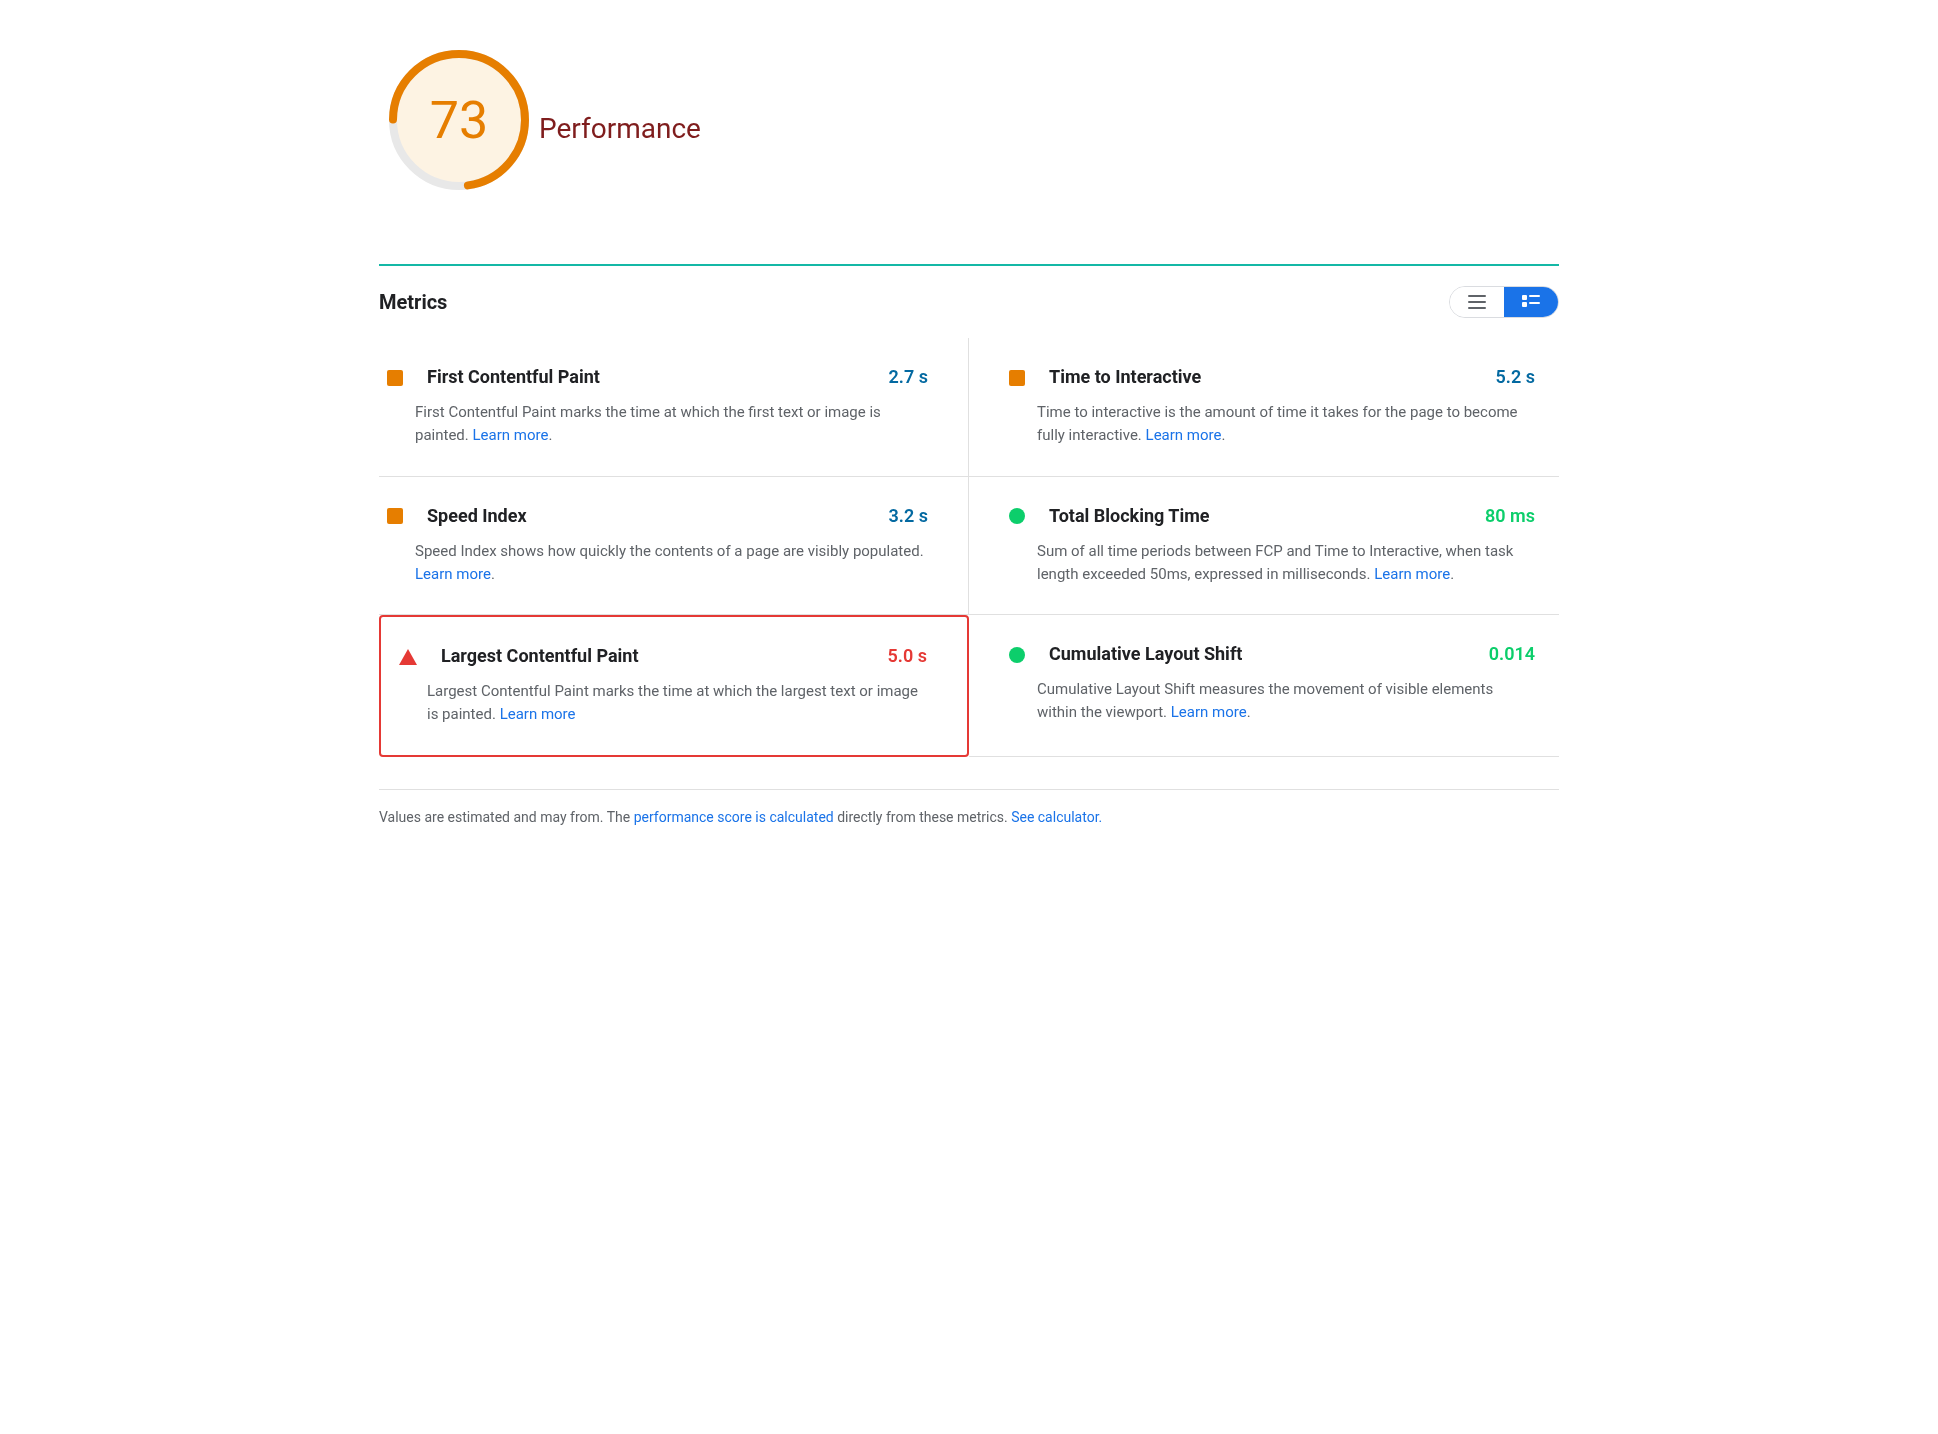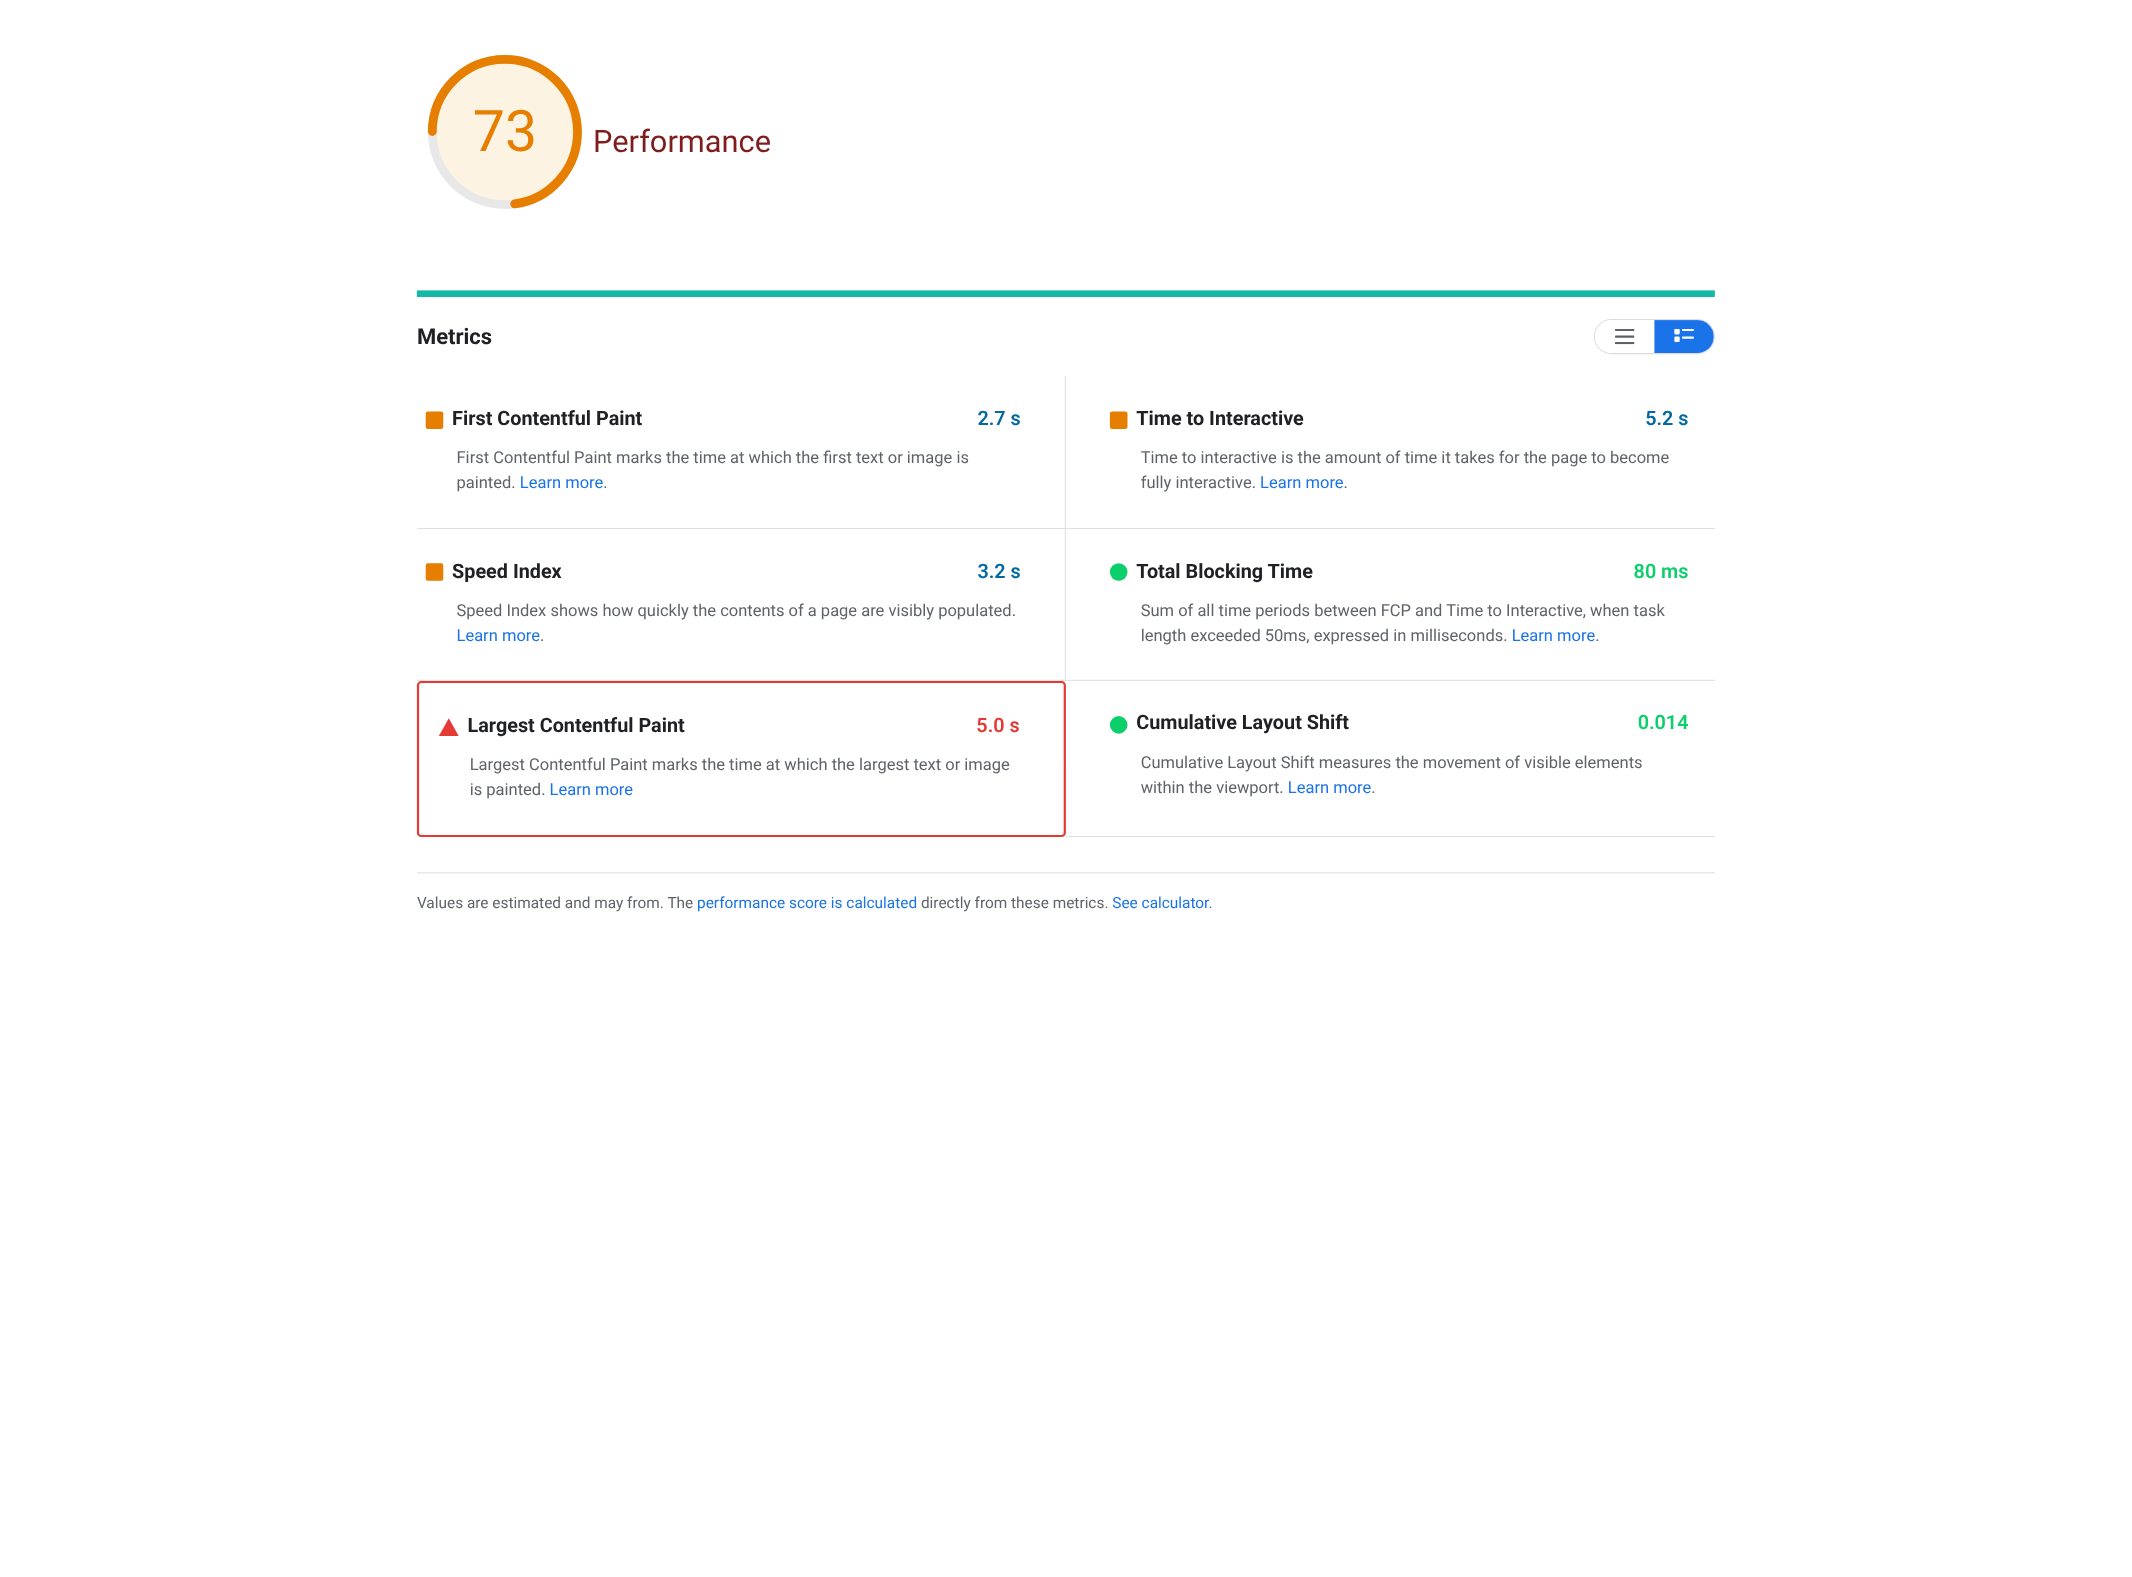--- a/index.html
+++ b/index.html
@@ -41,21 +41,21 @@
       font-size: 28px;
       font-weight: 400;
       color: #7f1d1d;
     }
 
     
     .metrics-header {
       display: flex;
       align-items: center;
       justify-content: space-between;
-      border-top: 6px solid #14b8a6;
+      border-top: 2px solid #14b8a6;
       padding: 20px 0 12px 0;
       margin-bottom: 8px;
     }
     .metrics-title {
       font-size: 20px;
       font-weight: 700;
       color: #202124;
     }
     .metrics-view-buttons {
       display: flex;
@@ -107,21 +107,21 @@
     }
     .metric-header-row {
       display: flex;
       align-items: flex-start;
       justify-content: space-between;
       margin-bottom: 8px;
     }
     .metric-title-row {
       display: flex;
       align-items: center;
-      gap: 8px;
+      gap: 24px;
     }
     .metric-icon {
       flex-shrink: 0;
       margin-top: 2px;
     }
     .metric-name {
       font-size: 18px;
       font-weight: 700;
       color: #202124;
     }

